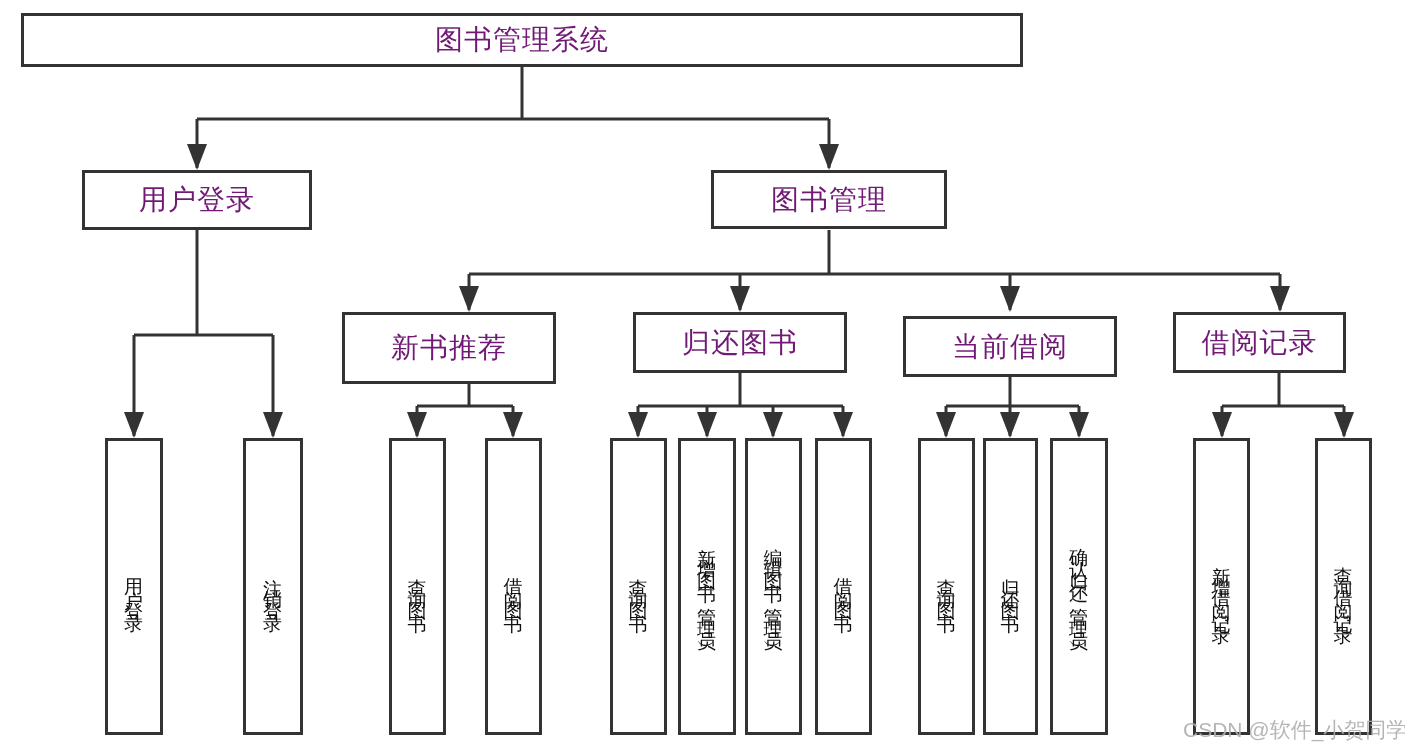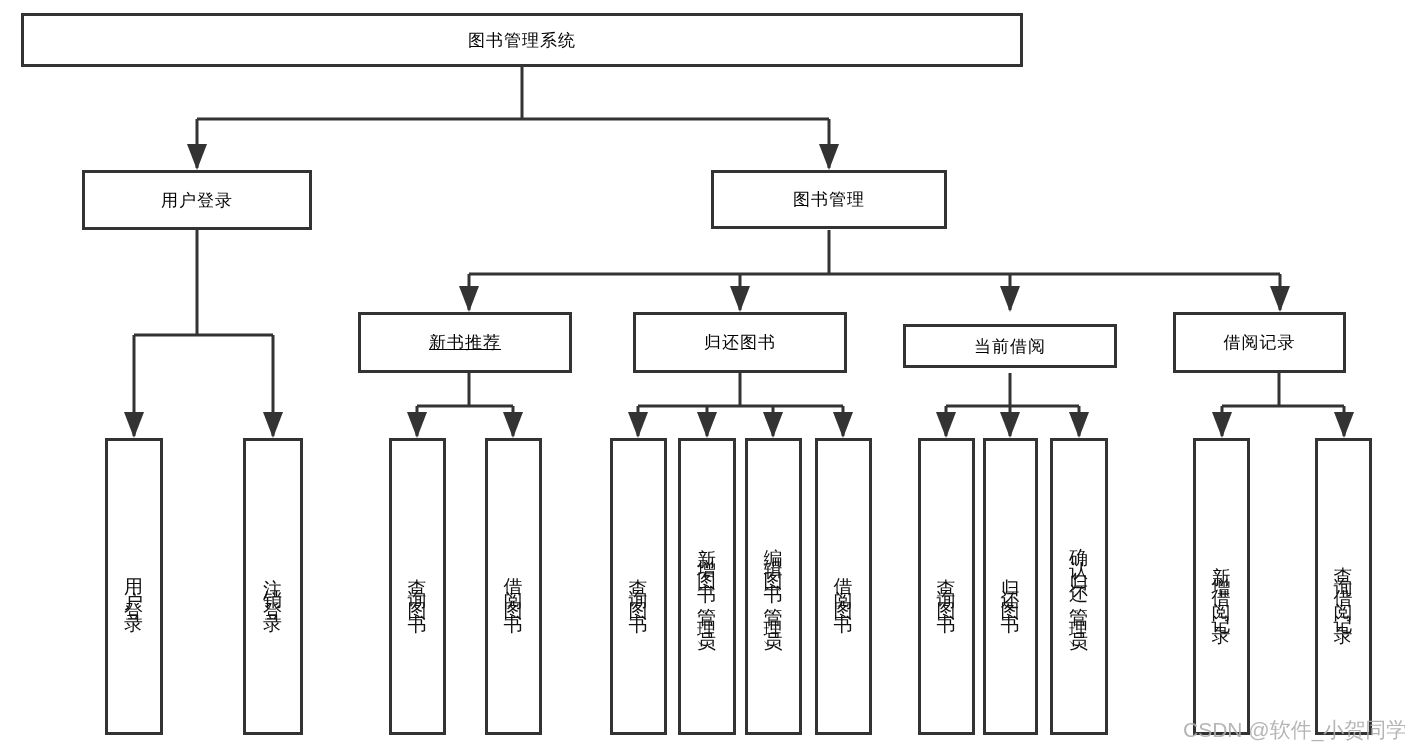--- a/index.html
+++ b/index.html
@@ -22,22 +22,22 @@
     height: 747px;
   }
   .node {
     position: absolute;
     box-sizing: border-box;
     border: 3px solid #333333;
     background: #ffffff;
     display: flex;
     align-items: center;
     justify-content: center;
-    font-size: 17px;
-    color: #000000;
+    font-size: 28px;
+    color: #701a75;
     letter-spacing: 1px;
     white-space: nowrap;
   }
   .vnode {
     position: absolute;
     box-sizing: border-box;
     border: 3px solid #333333;
     background: #ffffff;
     display: flex;
     align-items: center;
@@ -129,23 +129,23 @@
       <polygon points="1212,412 1232,412 1222,438"></polygon>
       <polygon points="1334,412 1354,412 1344,438"></polygon>
     </g>
   </svg>
 
   <div class="node" style="left:21px; top:13px; width:1002px; height:54px;">图书管理系统</div>
 
   <div class="node" style="left:82px; top:170px; width:230px; height:60px;">用户登录</div>
   <div class="node" style="left:711px; top:170px; width:236px; height:59px;">图书管理</div>
 
-  <div class="node" style="left:358px; top:312px; width:214px; height:61px;text-decoration:underline;">新书推荐</div>
+  <div class="node" style="left:342px; top:312px; width:214px; height:72px;">新书推荐</div>
   <div class="node" style="left:633px; top:312px; width:214px; height:61px;">归还图书</div>
-  <div class="node" style="left:903px; top:324px; width:214px; height:44px;">当前借阅</div>
+  <div class="node" style="left:903px; top:316px; width:214px; height:61px;">当前借阅</div>
   <div class="node" style="left:1173px; top:312px; width:173px; height:61px;">借阅记录</div>
 
   <div class="vnode" style="left:105px; top:438px; width:58px; height:297px;">用户登录</div>
   <div class="vnode" style="left:243px; top:438px; width:60px; height:297px;">注销登录</div>
 
   <div class="vnode" style="left:389px; top:438px; width:57px; height:297px;">查询图书</div>
   <div class="vnode" style="left:485px; top:438px; width:57px; height:297px;">借阅图书</div>
 
   <div class="vnode" style="left:610px; top:438px; width:57px; height:297px;">查询图书</div>
   <div class="vnode" style="left:678px; top:438px; width:58px; height:297px;">新增图书（管理员）</div>

